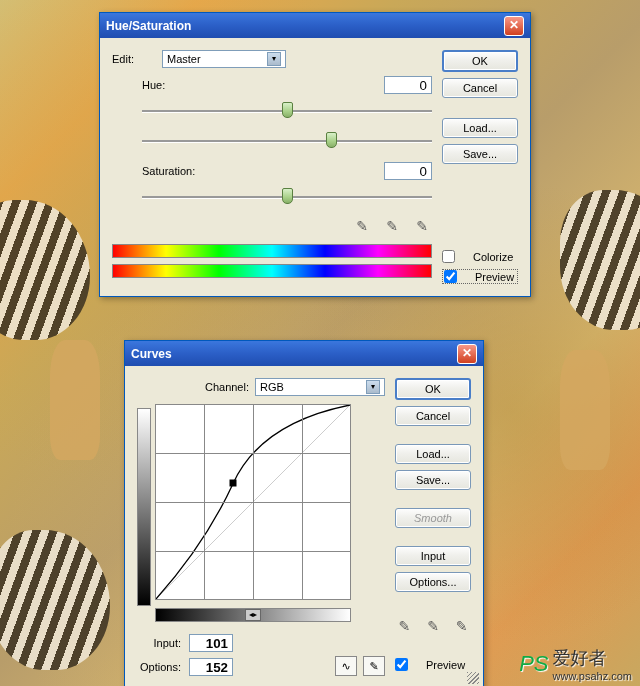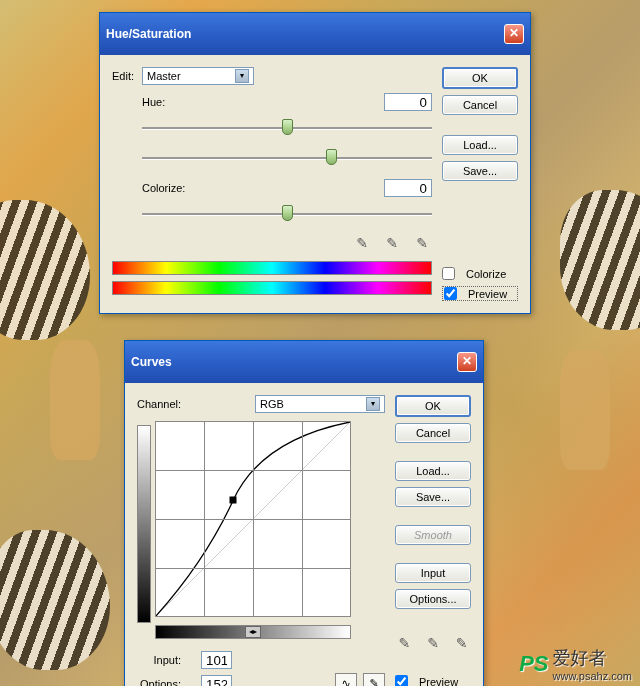--- a/index.html
+++ b/index.html
@@ -43,21 +43,21 @@
   }
   .titlebar {
     background: linear-gradient(to bottom, #3b77dd 0%, #2b5fc7 50%, #1f4db0 100%);
     color: #fff;
     font-weight: bold;
     font-size: 12px;
     padding: 4px 6px;
     display: flex;
     justify-content: space-between;
     align-items: center;
-    height: 42px;
+    height: 25px;
   }
   .closebtn {
     width: 20px;
     height: 20px;
     background: linear-gradient(to bottom, #f89888, #d04020);
     border: 1px solid #fff;
     border-radius: 3px;
     color: #fff;
     font-weight: bold;
     text-align: center;
@@ -154,21 +154,21 @@
     width: 11px;
     height: 16px;
     background: linear-gradient(to bottom, #d8f0c8 0%, #a8d088 60%, #88b068 100%);
     border: 1px solid #5a8040;
     border-radius: 2px 2px 5px 5px;
     top: 0;
   }
   .checkbox-row {
     display: flex;
     align-items: center;
-    gap: 11px;
+    gap: 18px;
     font-size: 11px;
   }
   input[type=checkbox] {
     width: 13px;
     height: 13px;
   }
   .spectrum {
     height: 14px;
     margin: 6px 0;
     background: linear-gradient(to right, #f00, #ff0, #0f0, #0ff, #00f, #f0f, #f00);
@@ -248,25 +248,25 @@
     transform: translateX(-50%);
     background: #ccc;
     border: 1px solid #666;
     font-size: 8px;
     padding: 0 3px;
     height: 12px;
   }
   .inout {
     display: flex;
     align-items: center;
-    gap: 20px;
+    gap: 8px;
     margin-top: 6px;
   }
   .inout .lbl2 { width: 44px; text-align: right; }
-  .inout .valbox { width: 31px; }
+  .inout .valbox { width: 44px; font-weight: bold; }
   .curve-icons {
     display: flex;
     gap: 6px;
   }
   .curve-icon {
     width: 22px;
     height: 20px;
     border: 1px solid #888;
     background: #f8f8f4;
     text-align: center;
@@ -278,21 +278,21 @@
     position: absolute;
     right: 8px;
     bottom: 4px;
     font-size: 18px;
     color: #333;
     text-shadow: 1px 1px 1px #fff;
     display: flex;
     align-items: center;
     gap: 4px;
   }
-  .watermark .ps { font-weight: bold; color: #1a4; font-size: 22px; font-style: italic; }
+  .watermark .ps { font-weight: normal; color: #1a4; font-size: 22px; font-style: italic; }
   .watermark .url { font-size: 11px; display: block; text-align: right; }
   .resize-grip{
     position:absolute;right:4px;bottom:4px;
     width:12px;height:12px;
     background:repeating-linear-gradient(135deg,#888 0,#888 1px,transparent 1px,transparent 3px);
   }
 </style>
 </head>
 <body>
 
@@ -304,40 +304,40 @@
 <div class="zebra" style="left:-10px; top:530px;"></div>
 
 <div class="dialog" style="left:99px; top:12px; width:432px;">
   <div class="titlebar">
     <span>Hue/Saturation</span>
     <div class="closebtn">✕</div>
   </div>
   <div class="dialog-body">
     <div class="main-area">
       <div class="row">
-        <span class="lbl" style="width:30px">Edit:</span>
-        <div class="dropdown" style="width:112px">
+        <span class="lbl" style="width:50px">Edit:</span>
+        <div class="dropdown" style="width:124px">
           <span>Master</span>
           <span class="arrow">▾</span>
         </div>
       </div>
       <div style="padding-left:30px">
         <div class="row">
           <span class="lbl">Hue:</span>
           <div style="flex:1"></div>
           <input class="valbox" value="0" style="">
         </div>
         <div class="slider-track">
           <div class="slider-thumb" style="left:calc(50% - 5px)"></div>
         </div>
         <div class="slider-track">
           <div class="slider-thumb" style="left:calc(65% - 5px)"></div>
         </div>
         <div class="row">
-          <span class="lbl">Colorize:</span>
+          <span class="lbl">Saturation:</span>
           <div style="flex:1"></div>
           <input class="valbox" value="0" style="">
         </div>
         <div class="slider-track">
           <div class="slider-thumb" style="left:calc(50% - 5px)"></div>
         </div>
       </div>
       <div class="eyedroppers">
         <span class="eyedropper">✎</span>
         <span class="eyedropper">✎</span>
@@ -365,21 +365,21 @@
   </div>
 </div>
 
 <div class="dialog" style="left:124px; top:340px; width:360px;">
   <div class="titlebar">
     <span>Curves</span>
     <div class="closebtn">✕</div>
   </div>
   <div class="dialog-body">
     <div class="main-area">
-      <div class="row" style="justify-content:space-between;gap:6px">
+      <div class="row" style="justify-content:flex-end;gap:6px">
         <span>Channel:</span>
         <div class="dropdown" style="width:130px">
           <span>RGB</span>
           <span class="arrow">▾</span>
         </div>
       </div>
       <div class="curves-main">
         <div class="gradient-vert"></div>
         <div class="curve-grid">
           <svg class="curve-line" viewBox="0 0 196 196">

